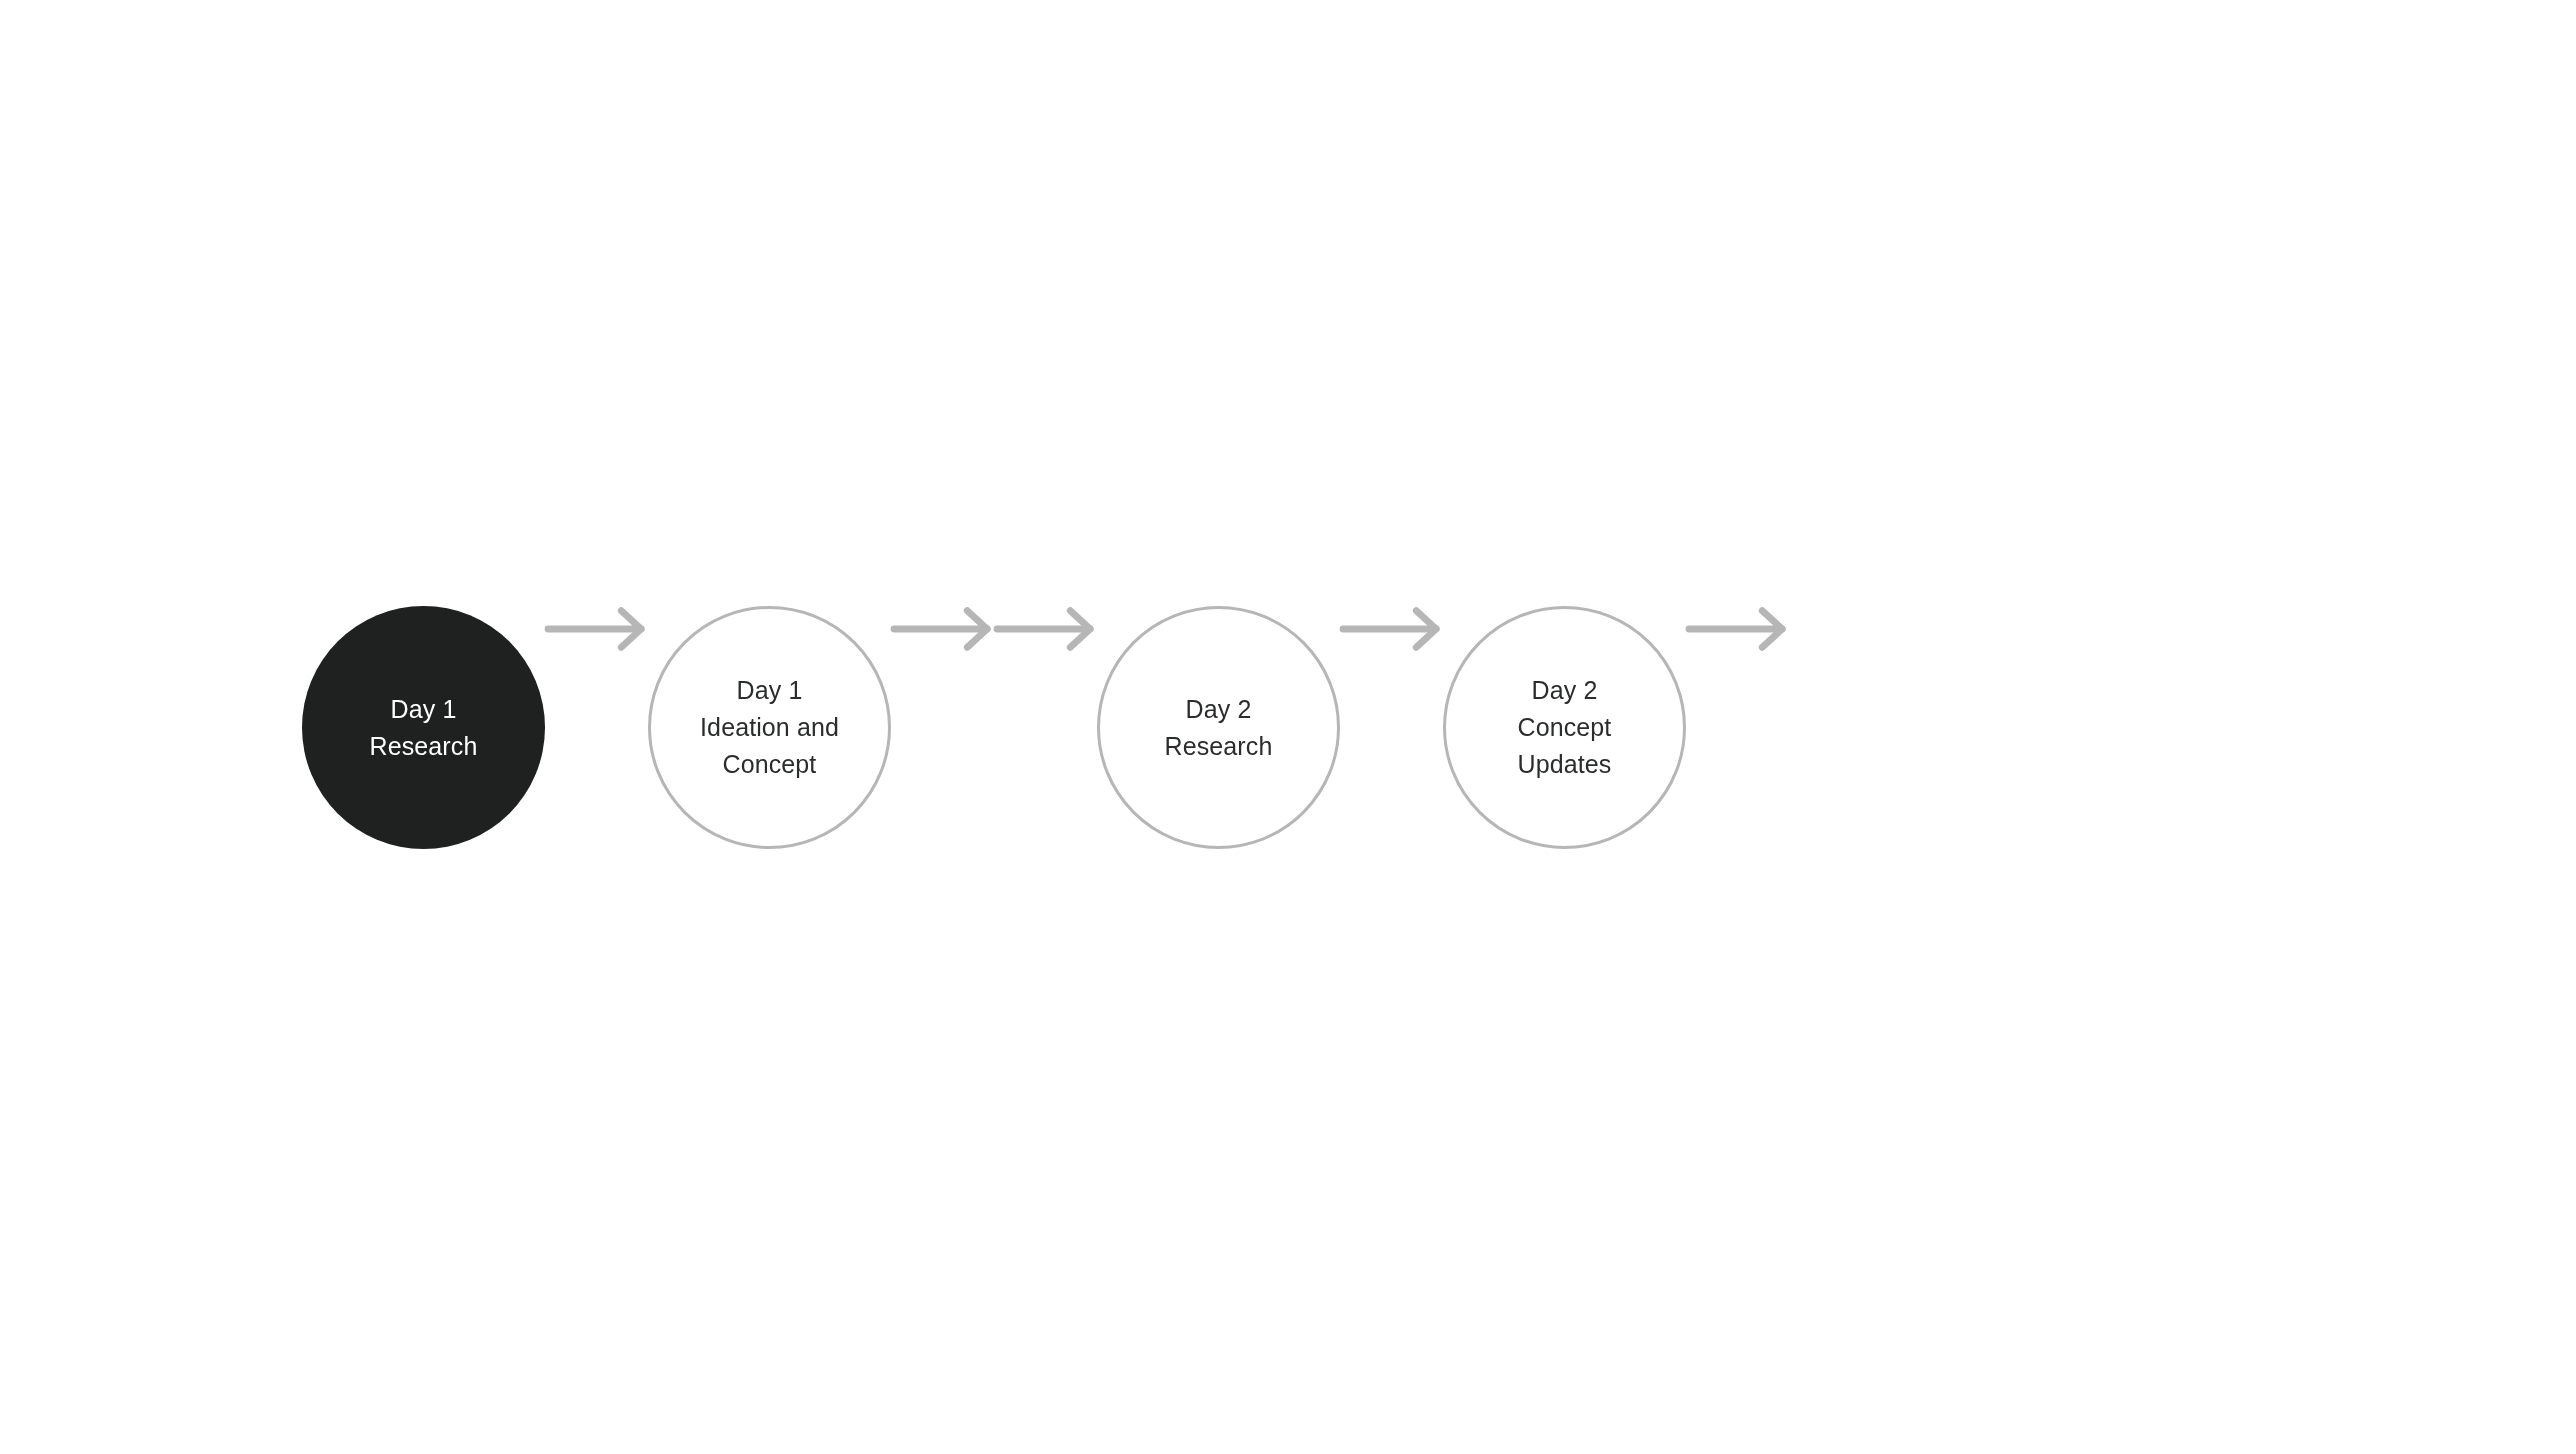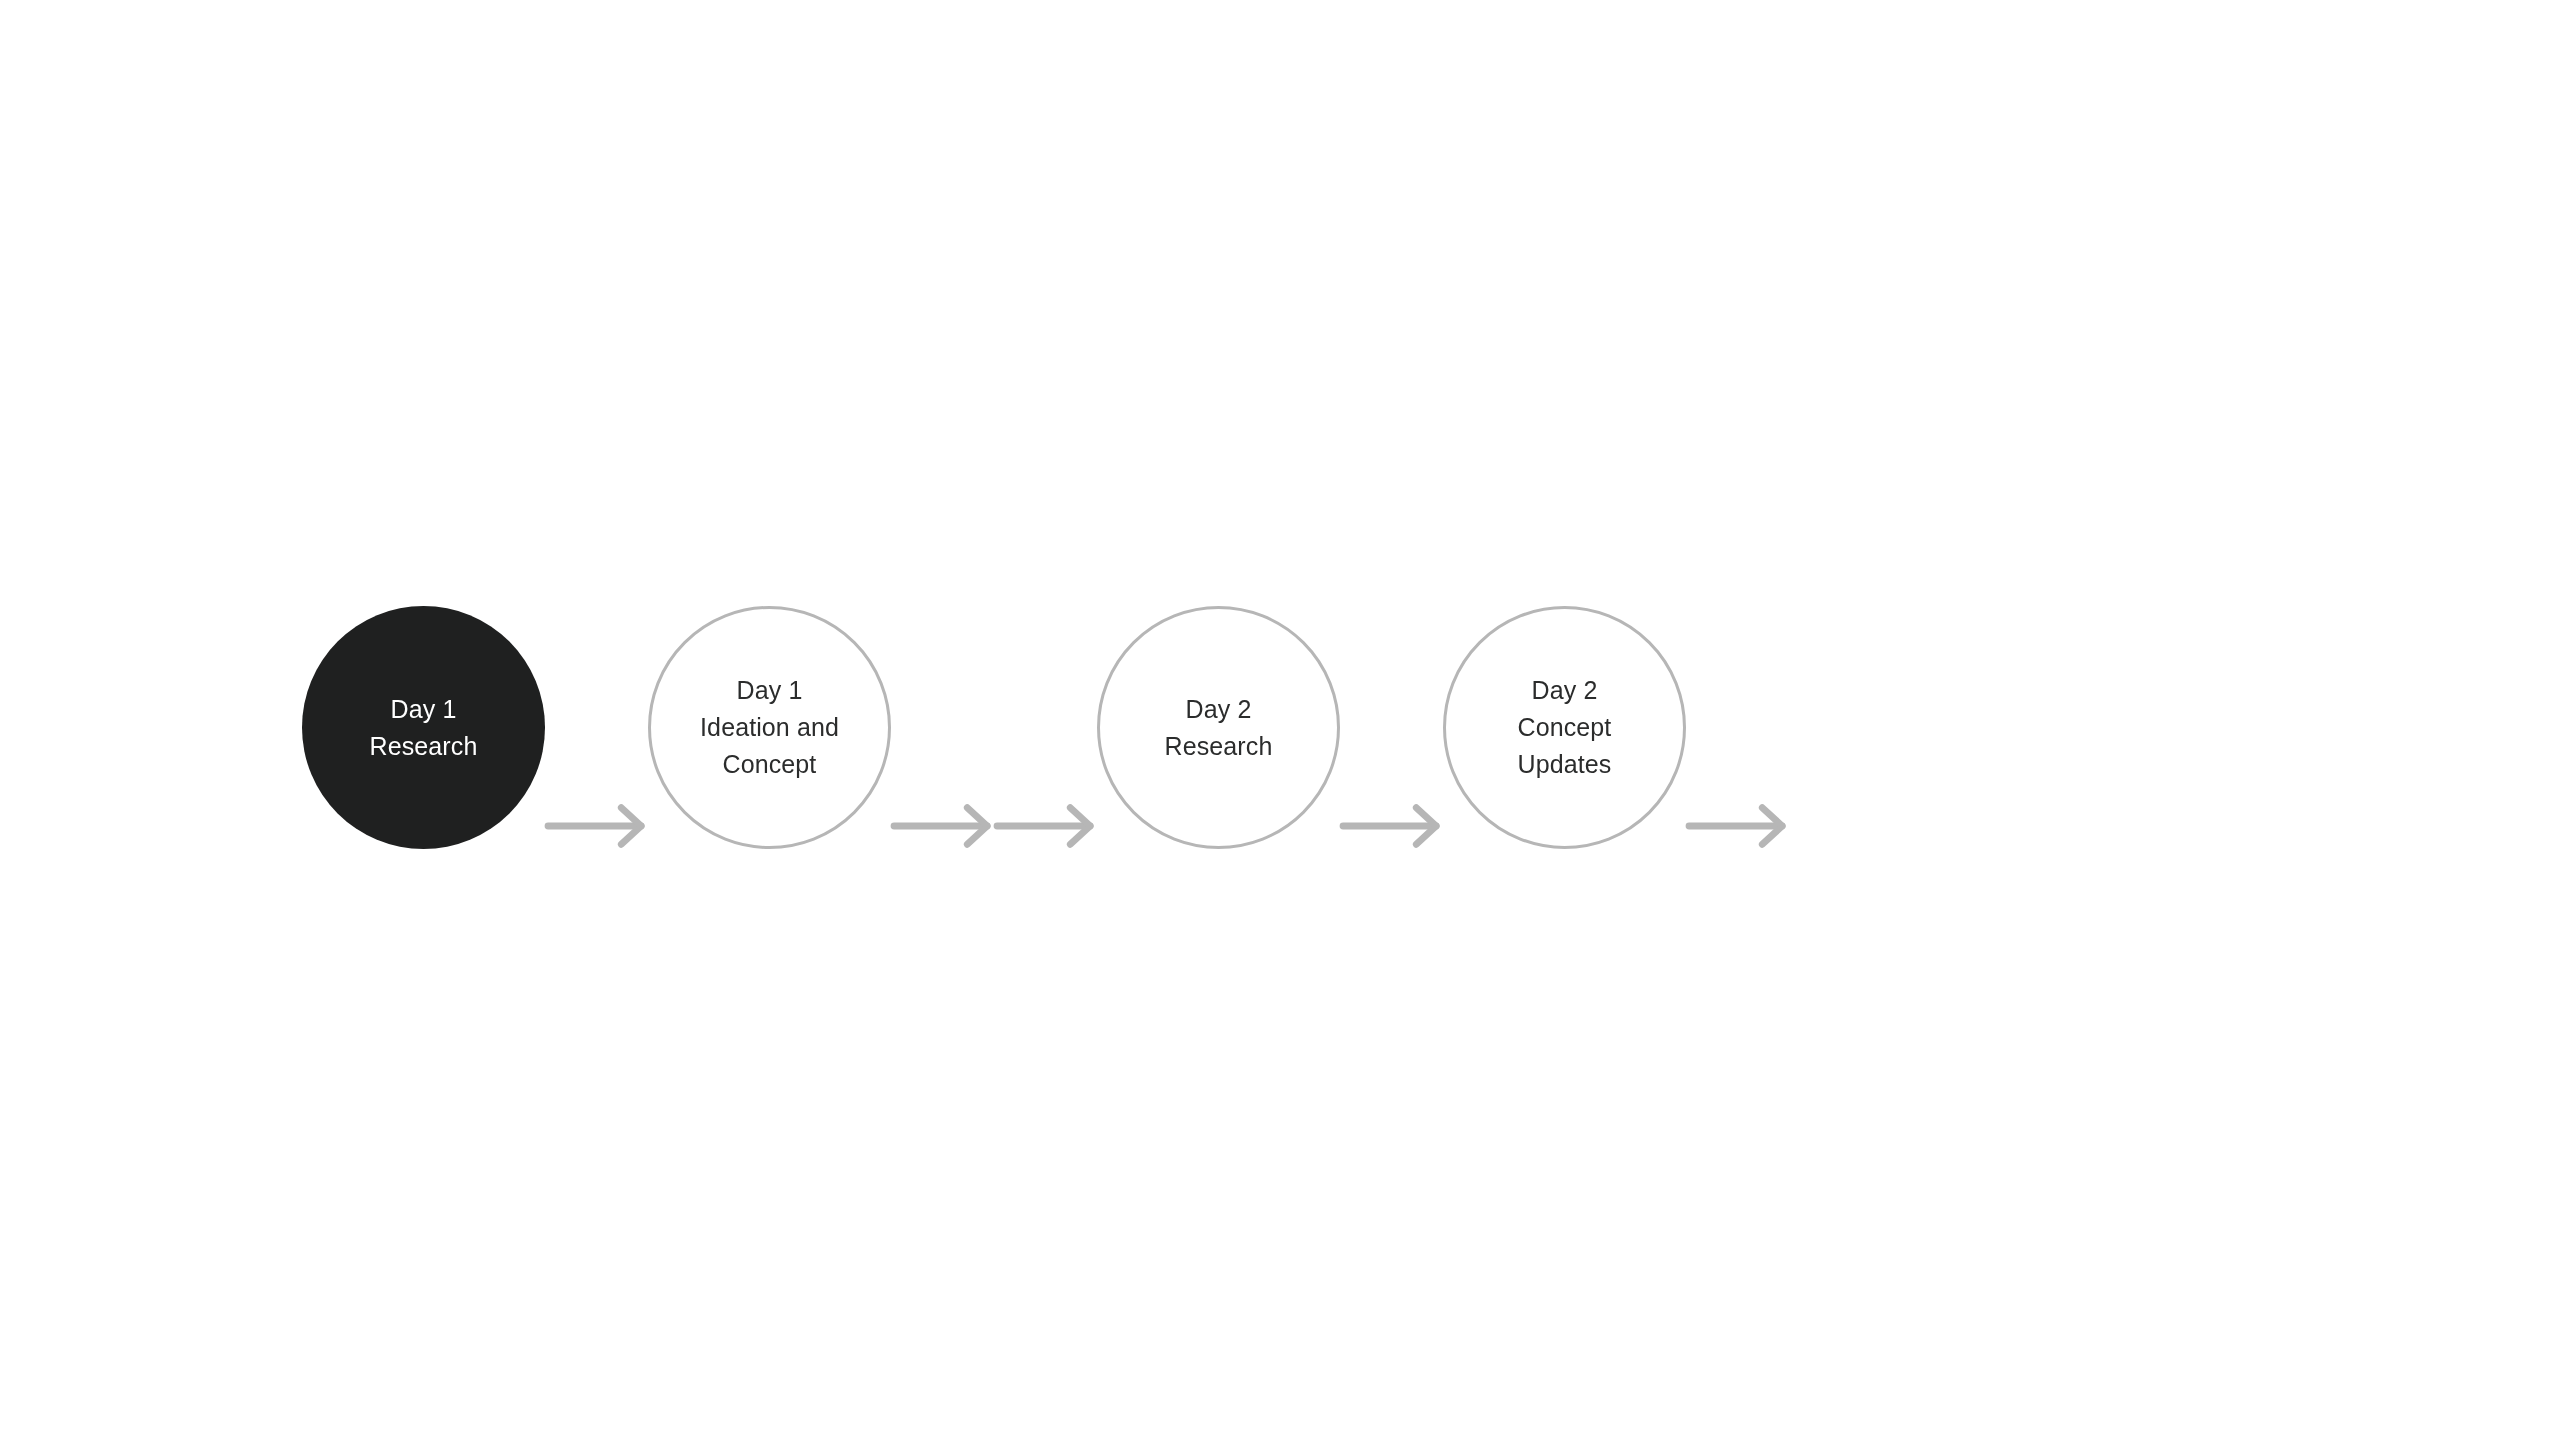--- a/index.html
+++ b/index.html
@@ -26,21 +26,21 @@
 
   
   .flow-row {
     position: absolute;
     left: 302px;
     top: 606px;
     width: 1976px;
     height: 243px;
     display: flex;
     flex-direction: row;
-    align-items: flex-end;
+    align-items: flex-start;
     justify-content: flex-start;
   }
 
   .node {
     flex: 0 0 auto;
     width: 243px;
     height: 243px;
     border-radius: 50%;
     box-sizing: border-box;
     display: flex;

